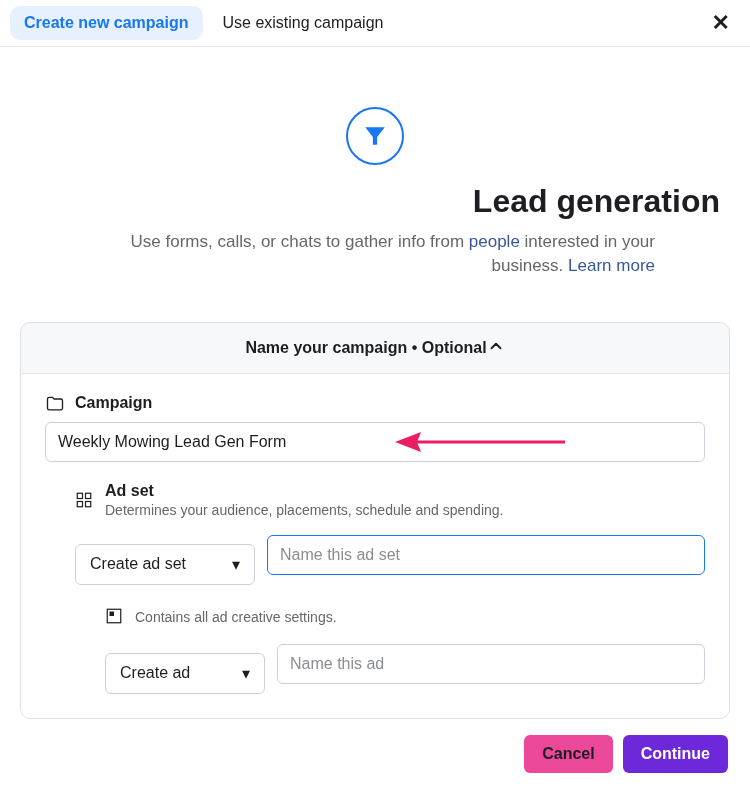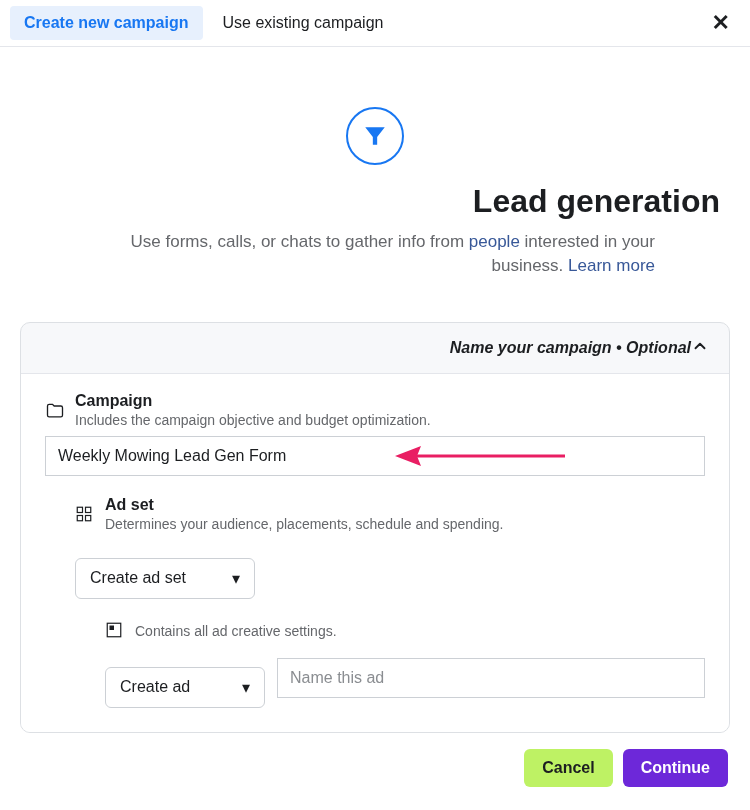--- a/index.html
+++ b/index.html
@@ -22,21 +22,21 @@
       display: flex;
       align-items: center;
       gap: 20px;
     }
     .tab-active {
       background: #e7f0fd;
       color: #1877f2;
       font-weight: 700;
       font-size: 16px;
       padding: 8px 14px;
-      border-radius: 4px;
+      border-radius: 10px;
       cursor: pointer;
     }
     .tab-inactive {
       color: #1c1e21;
       font-size: 16px;
       cursor: pointer;
       padding: 8px 0;
     }
     .close-btn {
       font-size: 22px;
@@ -78,24 +78,23 @@
     .panel {
       margin: 14px 20px 0;
       border: 1px solid #dde0e4;
       border-radius: 10px;
       background: #f7f8fa;
       overflow: hidden;
     }
     .panel-header {
       display: flex;
       align-items: center;
-      justify-content: flex-end;
+      justify-content: center;
       padding: 14px 20px;
       cursor: pointer;
-      font-style: italic;
     }
     .panel-title {
       font-size: 16px;
       font-weight: 700;
     }
     .panel-body {
       background: #fff;
       border-top: 1px solid #e4e6eb;
       padding: 18px 24px 24px;
     }
@@ -123,21 +122,21 @@
     .field-desc {
       font-size: 14px;
       color: #65676b;
       margin-top: 2px;
     }
     .input-text {
       width: 100%;
       padding: 10px 12px;
       font-size: 16px;
       border: 1px solid #ccd0d5;
-      border-radius: 0;
+      border-radius: 6px;
       outline: none;
       color: #1c1e21;
     }
     .input-text::placeholder { color: #8a8d91; }
     .input-focused {
       border: 1.5px solid #1877f2;
     }
     .field-row {
       display: flex;
       gap: 12px;
@@ -176,21 +175,21 @@
     }
     .btn {
       padding: 10px 18px;
       font-size: 16px;
       font-weight: 600;
       border-radius: 6px;
       cursor: pointer;
       border: none;
     }
     .btn-cancel {
-      background: #bef264;
+      background: #ec4899;
       color: #1c1e21;
     }
     .btn-continue {
       background: #6d28d9;
       color: #fff;
     }
   </style>
 </head>
 <body>
 
@@ -227,21 +226,20 @@
 
     <div class="field-group">
       <div class="field-header">
         <span class="field-icon">
           <svg width="20" height="20" viewBox="0 0 24 24" fill="none">
               <path d="M3 6 a2 2 0 0 1 2-2 h4 l2 2 h8 a2 2 0 0 1 2 2 v9 a2 2 0 0 1-2 2 H5 a2 2 0 0 1-2-2 Z" stroke="#1c1e21" stroke-width="1.6"></path>
             </svg>
         </span>
         <div>
           <div class="field-label">Campaign</div>
-          <div class="field-desc">Includes the campaign objective and budget optimization.</div>
         </div>
       </div>
       <div class="campaign-input-wrap">
         <input class="input-text" value="Weekly Mowing Lead Gen Form" style="">
         <svg class="arrow-annotation" width="170" height="26" viewBox="0 0 170 26">
           <line x1="170" y1="13" x2="22" y2="13" stroke="#e91e63" stroke-width="3"></line>
           <polygon points="0,13 26,3 22,13 26,23" fill="#e91e63"></polygon>
         </svg>
       </div>
     </div>
@@ -259,20 +257,21 @@
         <div>
           <div class="field-label">Ad set</div>
           <div class="field-desc">Determines your audience, placements, schedule and spending.</div>
         </div>
       </div>
       <div class="field-row">
         <div class="dropdown">
           <span>Create ad set</span>
           <span>▾</span>
         </div>
+        <input class="input-text input-focused" style="flex: 1 1 0%;" placeholder="Name this ad set">
       </div>
     </div>
 
     <div class="field-group indent2" style="margin-bottom:0">
       <div class="field-header">
         <span class="field-icon">
           <svg width="18" height="18" viewBox="0 0 24 24" fill="none">
             <rect x="3" y="3" width="18" height="18" stroke="#1c1e21" stroke-width="1.6"></rect>
             <rect x="6" y="6" width="6" height="6" fill="#1c1e21"></rect>
           </svg>

